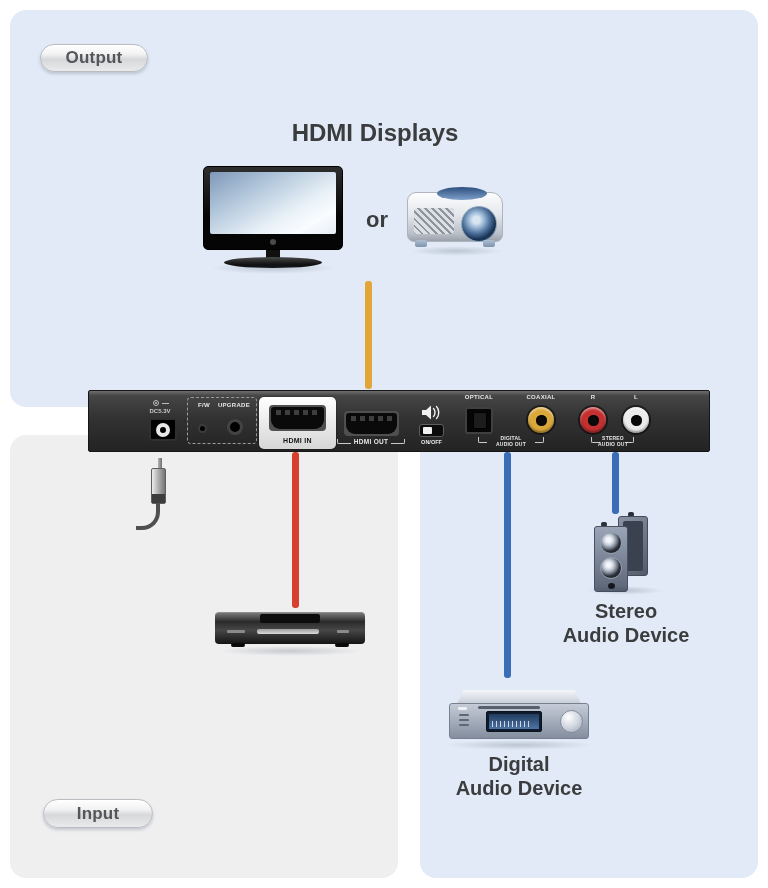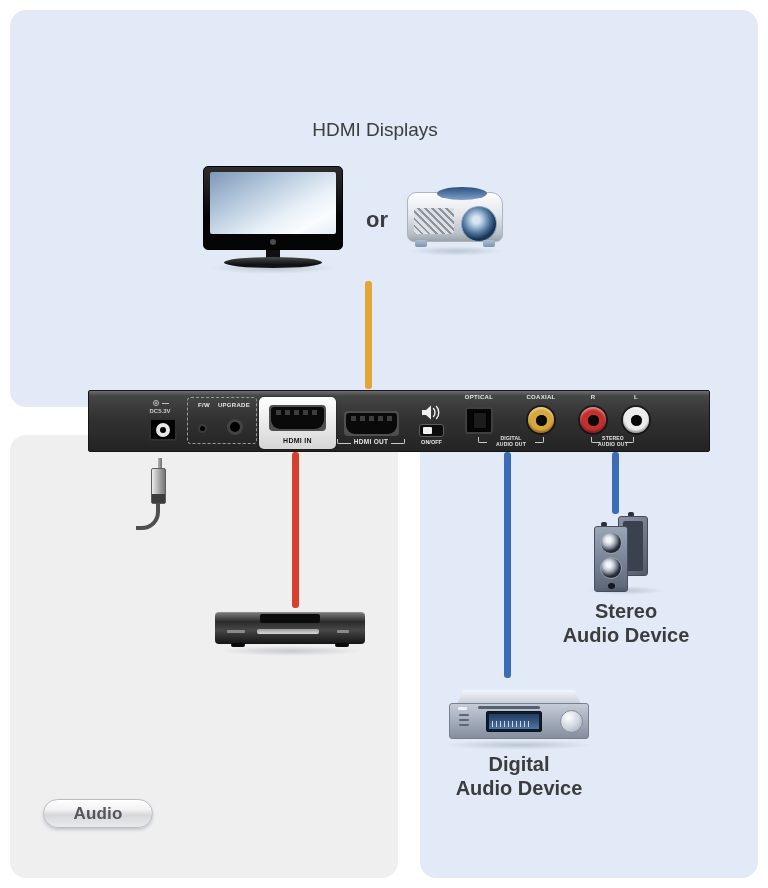--- a/index.html
+++ b/index.html
@@ -13,21 +13,21 @@
   .bg-gray{left:10px;top:435px;width:388px;height:443px;border-radius:16px;background:#EFEFF0;}
 
   
   .badge{display:flex;align-items:center;justify-content:center;border-radius:15px;
          background:linear-gradient(180deg,#FFFFFF 0%,#F2F2F3 35%,#D7D8DA 55%,#E9EAEC 100%);
          border:1px solid #B9BCC1;box-shadow:0 2px 3px rgba(120,130,145,.35), inset 0 1px 0 #FFF;
          color:#55565A;font-weight:bold;font-size:17px;letter-spacing:.2px;}
   .badge-output{left:40px;top:44px;width:106px;height:26px;}
   .badge-input{left:43px;top:799px;width:108px;height:27px;}
 
-  .h-label{color:#3B3C3E;font-weight:normal;font-size:19px;text-align:center;}
+  .h-label{color:#3B3C3E;font-weight:bold;font-size:24px;text-align:center;}
   .or-label{color:#3B3C3E;font-weight:bold;font-size:22px;text-align:center;}
 
   
   .cable{width:7px;border-radius:3px;}
 
   
   .tv{left:203px;top:166px;width:140px;height:104px;}
   .tv-bezel{left:0;top:0;width:140px;height:84px;background:linear-gradient(180deg,#2E2E2E,#050505 60%);
             border:1px solid #000;border-radius:5px;box-sizing:border-box;}
   .tv-screen{left:7px;top:6px;width:126px;height:62px;border-radius:2px;
@@ -138,21 +138,22 @@
 </style>
 </head>
 <body>
 
 <div class="canvas">
 
   <div class="abs bg-blue-top" style="background: rgb(225, 234, 246);"></div>
   <div class="abs bg-blue-right" style="background: rgb(225, 234, 246);"></div>
   <div class="abs bg-gray" style="background: rgb(239, 239, 240);"></div>
 
-  <div class="abs badge badge-input">Audio</div>
+  <div class="abs badge badge-output">Output</div>
+  <div class="abs badge badge-input">Input</div>
 
   <div class="abs h-label" style="left:235px;top:119px;width:280px;">HDMI Displays</div>
 
   <div class="abs tv">
     <div class="abs tv-bezel"></div>
     <div class="abs tv-screen"></div>
     <div class="abs tv-logo"></div>
     <div class="abs tv-neck"></div>
     <div class="abs tv-base"></div>
   </div>

